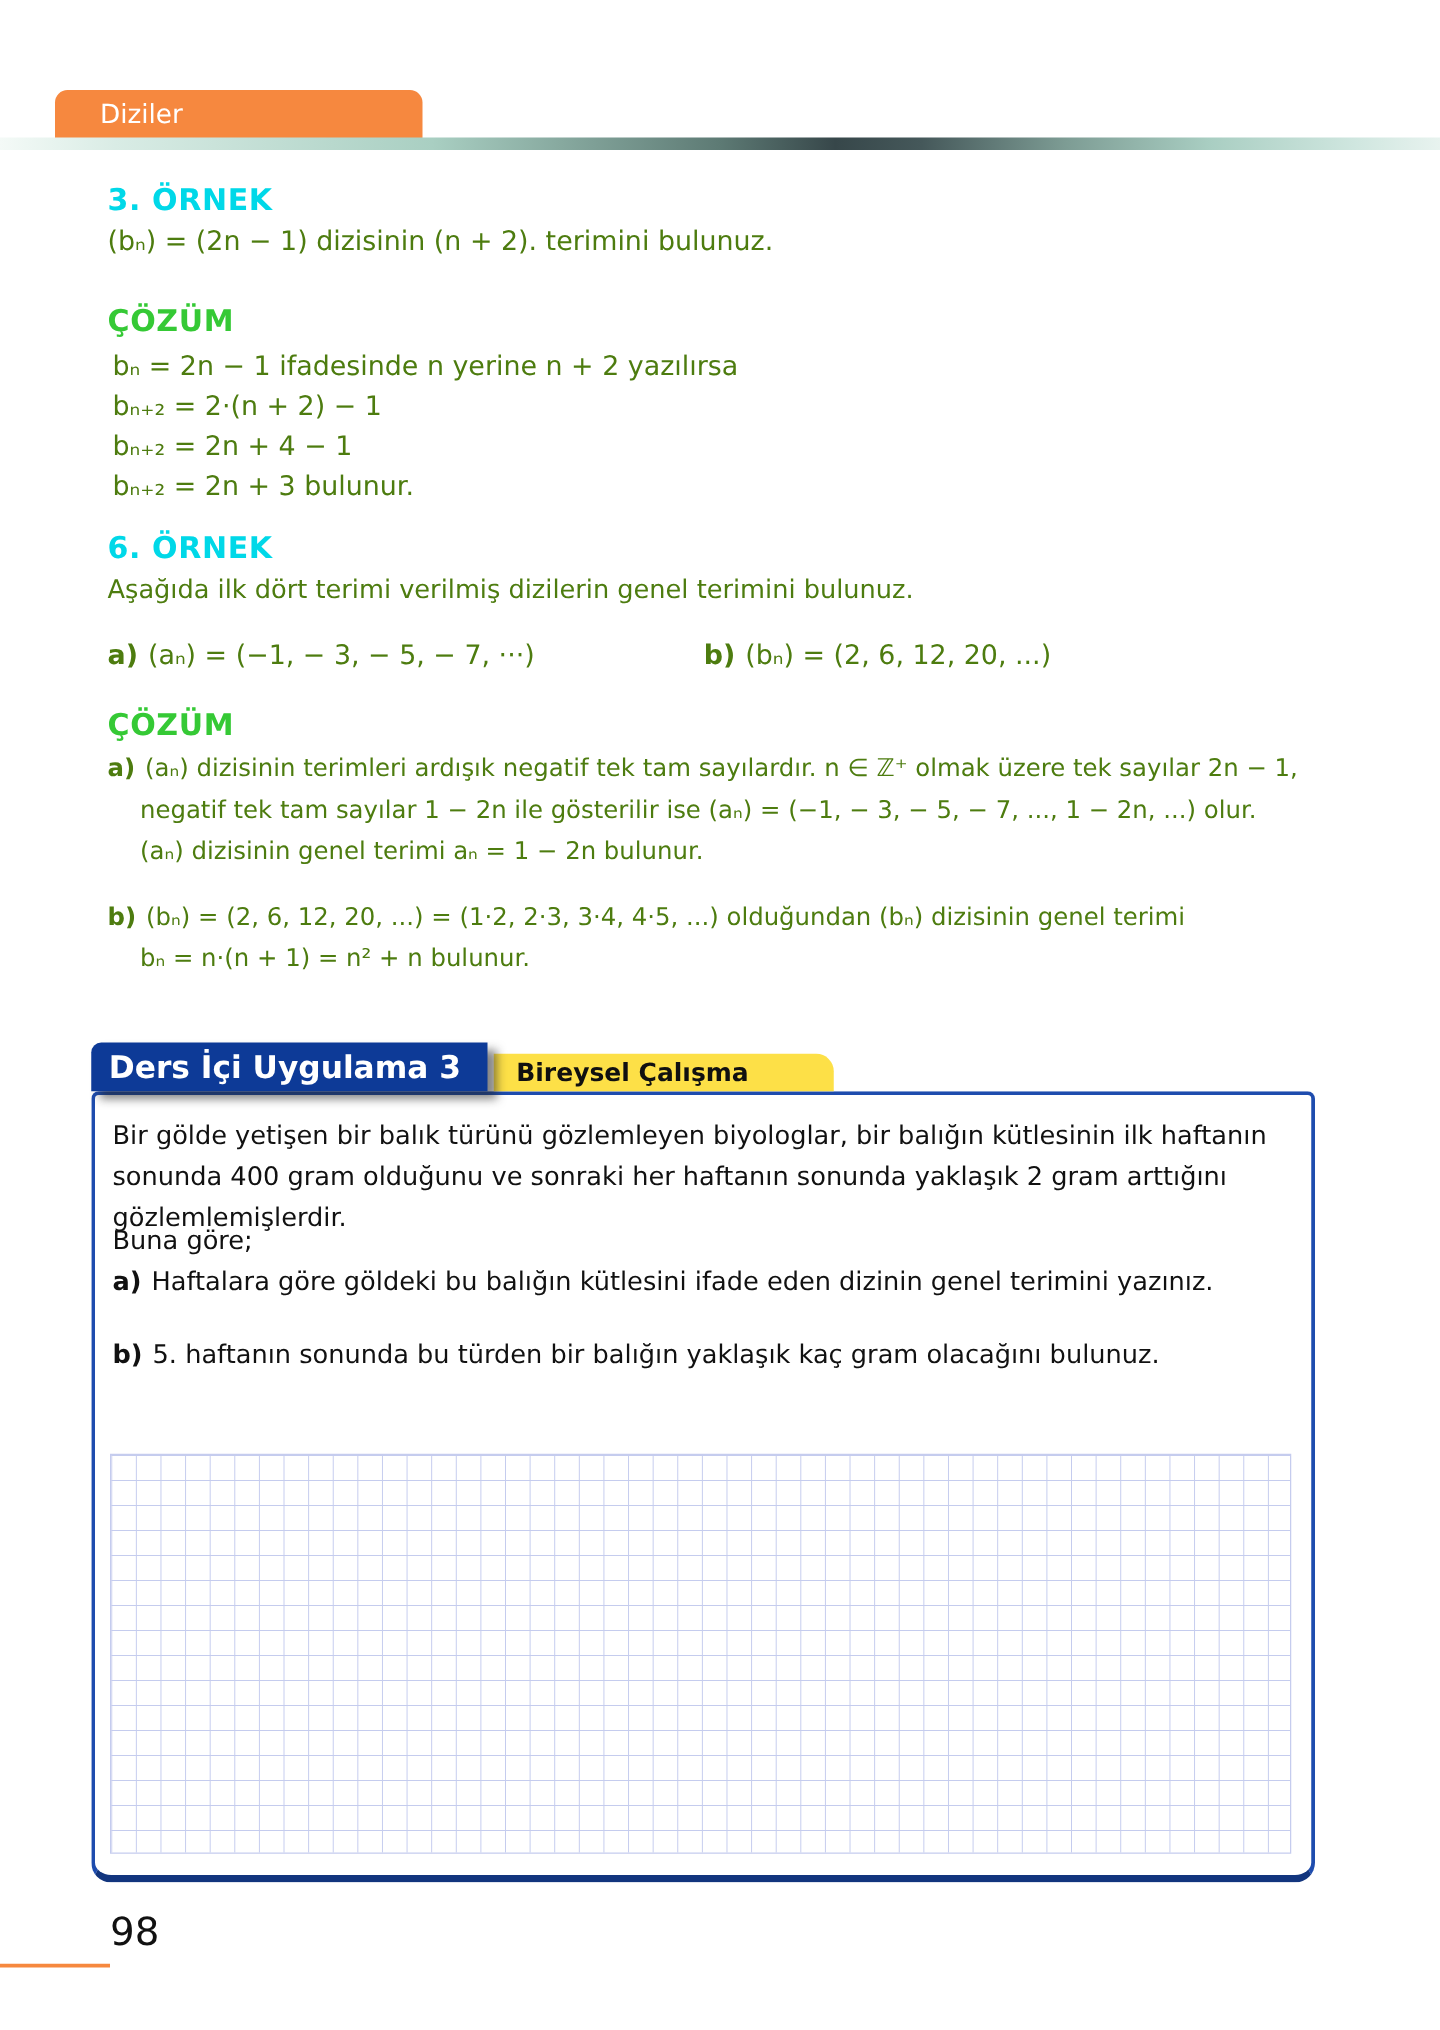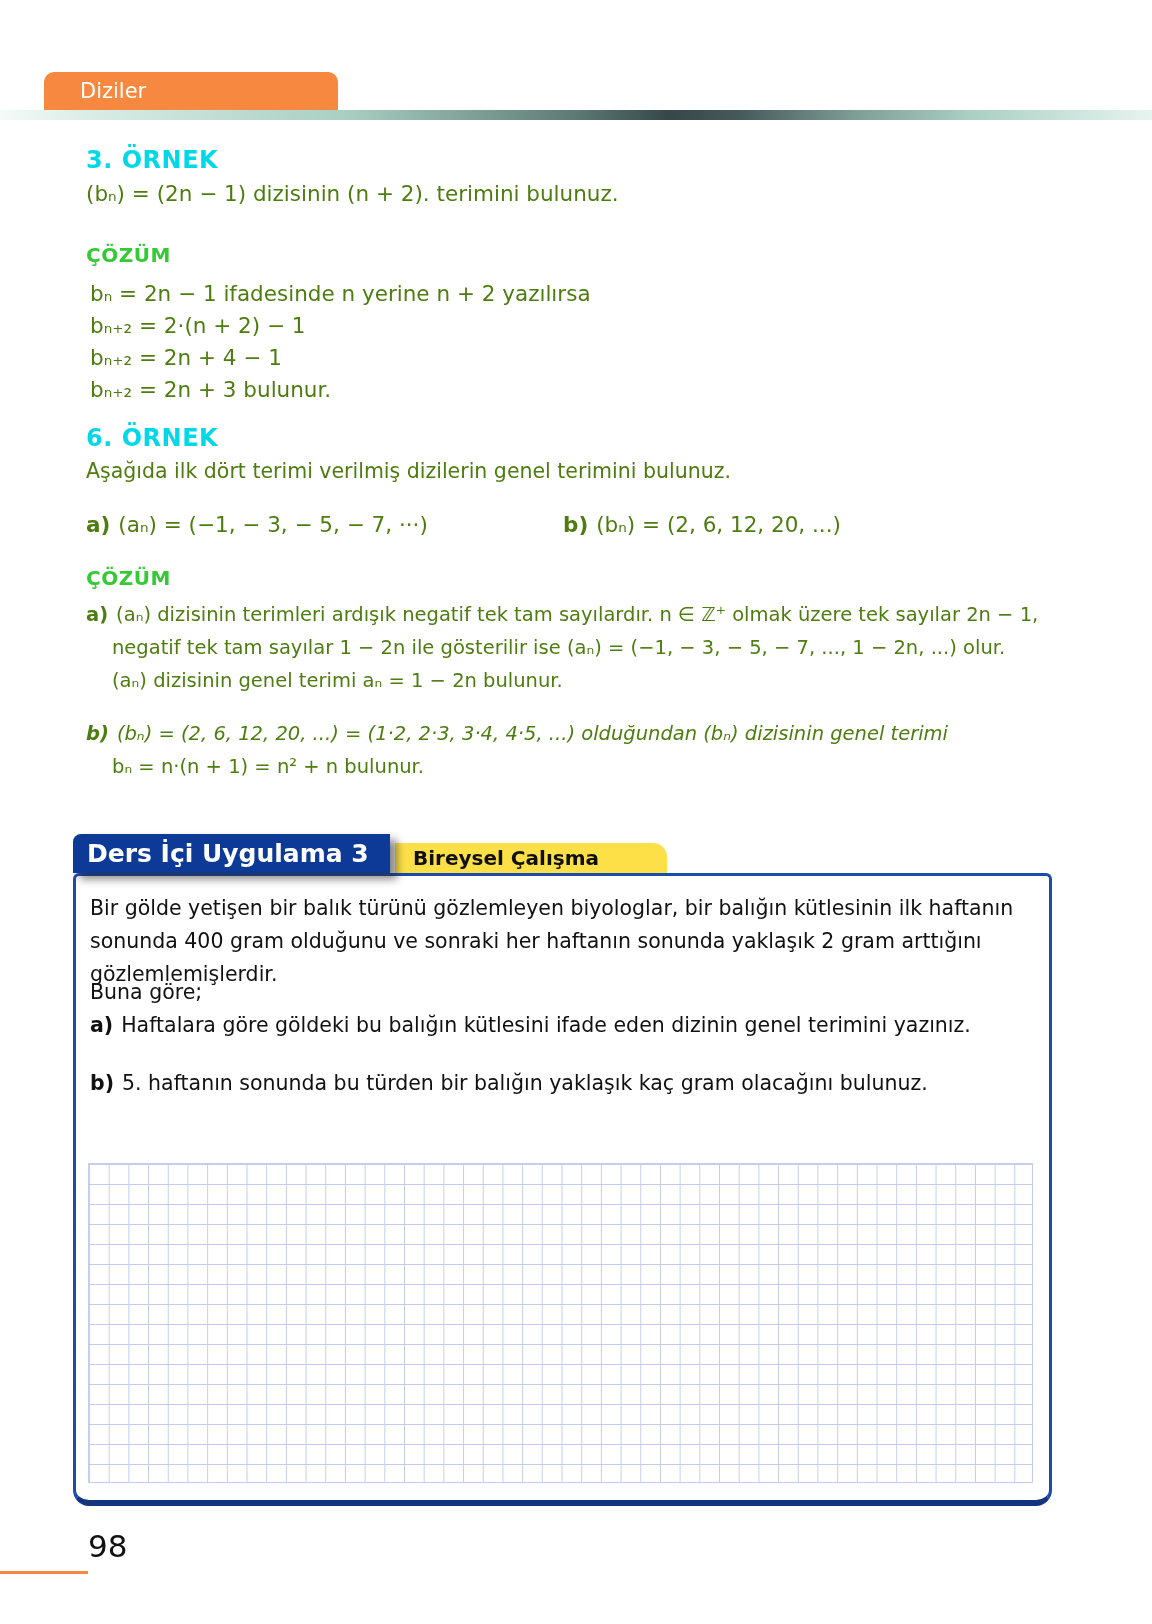--- a/index.html
+++ b/index.html
@@ -16,21 +16,21 @@
     box-sizing:border-box;
   }
   .header-bar{
     position:absolute;left:0;top:110px;width:1152px;height:10px;
     background:linear-gradient(90deg,#f4faf7 0%,#d9ece5 8%,#a9cfc2 30%,
       #5d7a74 50%,#37474a 58%,#45585a 64%,#7d9c94 74%,#a9cec2 84%,
       #cfe6df 94%,#e8f3ef 100%);
   }
   
   .ornek-title{position:absolute;left:86px;font-size:24px;font-weight:bold;color:#00d8e8;letter-spacing:.5px;}
-  .cozum-title{position:absolute;left:86px;font-size:20px;font-weight:bold;color:#35c935;letter-spacing:.5px;}
+  .cozum-title{position:absolute;left:86px;font-size:24px;font-weight:bold;color:#35c935;letter-spacing:.5px;}
   .t-line{position:absolute;font-size:21px;color:#4d7c0f;white-space:nowrap;}
   .math{font-size:21.5px;}
   .lbl{font-weight:bold;margin-right:8px;}
   
   .banner{
     position:absolute;left:73px;top:834px;width:317px;height:39px;
     background:#0d3a97;border-radius:8px 0 0 0;z-index:3;
     box-shadow:7px 6px 8px rgba(35,35,35,.55);
     color:#ffffff;font-size:25px;font-weight:bold;line-height:39px;
     padding-left:14px;box-sizing:border-box;white-space:nowrap;
@@ -90,21 +90,21 @@
 </div>
 
 <div class="cozum-title" style="top:566px;">ÇÖZÜM</div>
 
 <div class="t-line" style="left:86px;top:603px;font-size:19.5px;">
   <span class="lbl">a)</span><span>(aₙ) dizisinin terimleri ardışık negatif tek tam sayılardır. n ∈ ℤ⁺ olmak üzere tek sayılar 2n − 1,</span>
 </div>
 <div class="t-line" style="left:112px;top:636px;font-size:19.5px;">negatif tek tam sayılar 1 − 2n ile gösterilir ise (aₙ) = (−1, − 3, − 5, − 7, ..., 1 − 2n, ...) olur.</div>
 <div class="t-line" style="left:112px;top:669px;font-size:19.5px;">(aₙ) dizisinin genel terimi aₙ = 1 − 2n bulunur.</div>
 
-<div class="t-line" style="left:86px;top:722px;font-size:19.5px;font-style:italic;">
+<div class="t-line" style="left:86px;top:722px;font-size:19.5px;">
   <span class="lbl">b)</span><span>(bₙ) = (2, 6, 12, 20, ...) = (1·2, 2·3, 3·4, 4·5, ...) olduğundan (bₙ) dizisinin genel terimi</span>
 </div>
 <div class="t-line" style="left:112px;top:755px;font-size:19.5px;">bₙ = n·(n + 1) = n² + n bulunur.</div>
 
 <div class="banner">Ders İçi Uygulama 3</div>
 <div class="banner-tab">Bireysel Çalışma</div>
 
 <div class="ubox">
   <div class="ubox-par">Bir gölde yetişen bir balık türünü gözlemleyen biyologlar, bir balığın kütlesinin ilk haftanın sonunda 400 gram olduğunu ve sonraki her haftanın sonunda yaklaşık 2 gram arttığını gözlemlemişlerdir.</div>
   <div class="ubox-line" style="top:104px;">Buna göre;</div>

